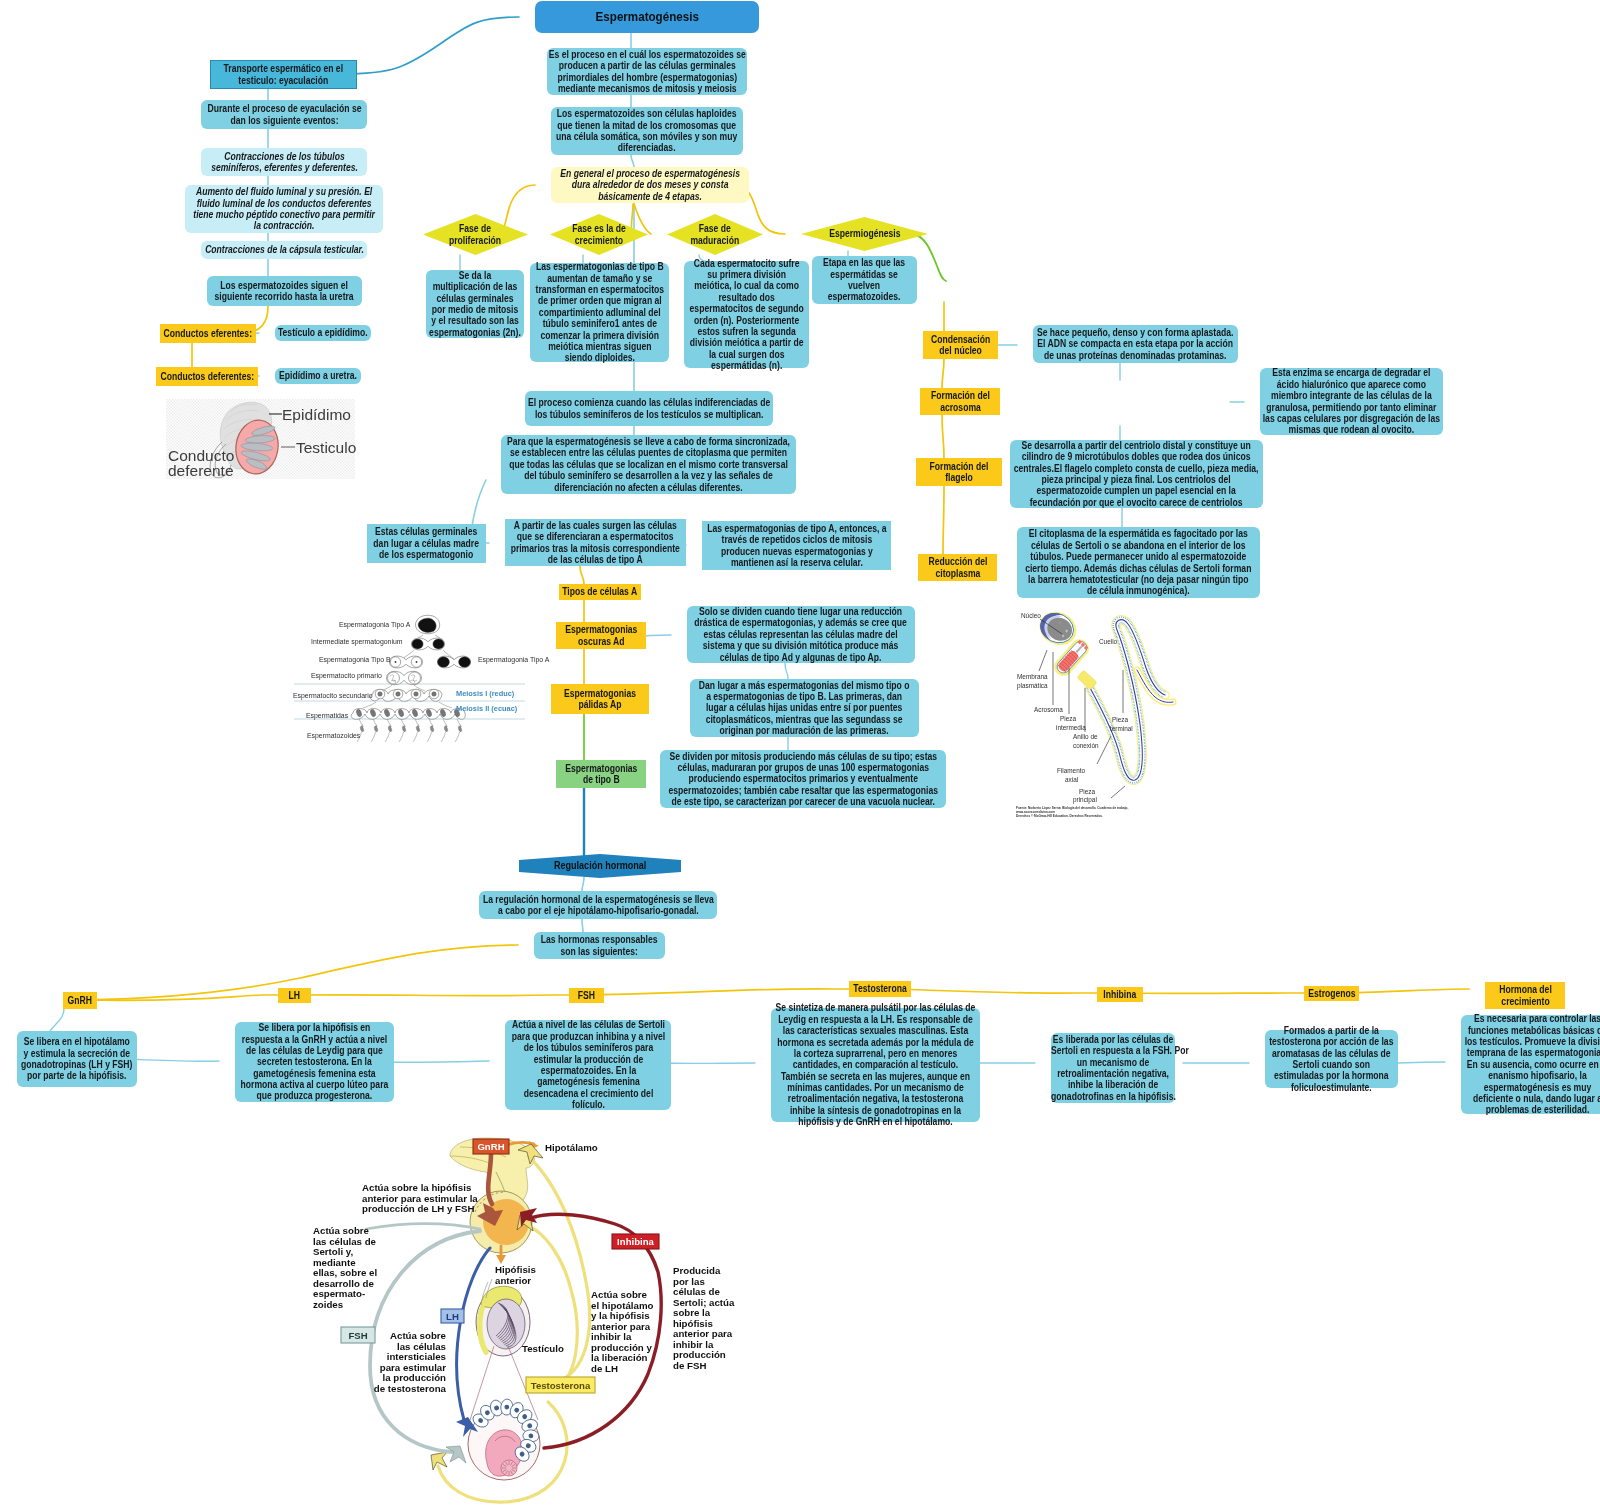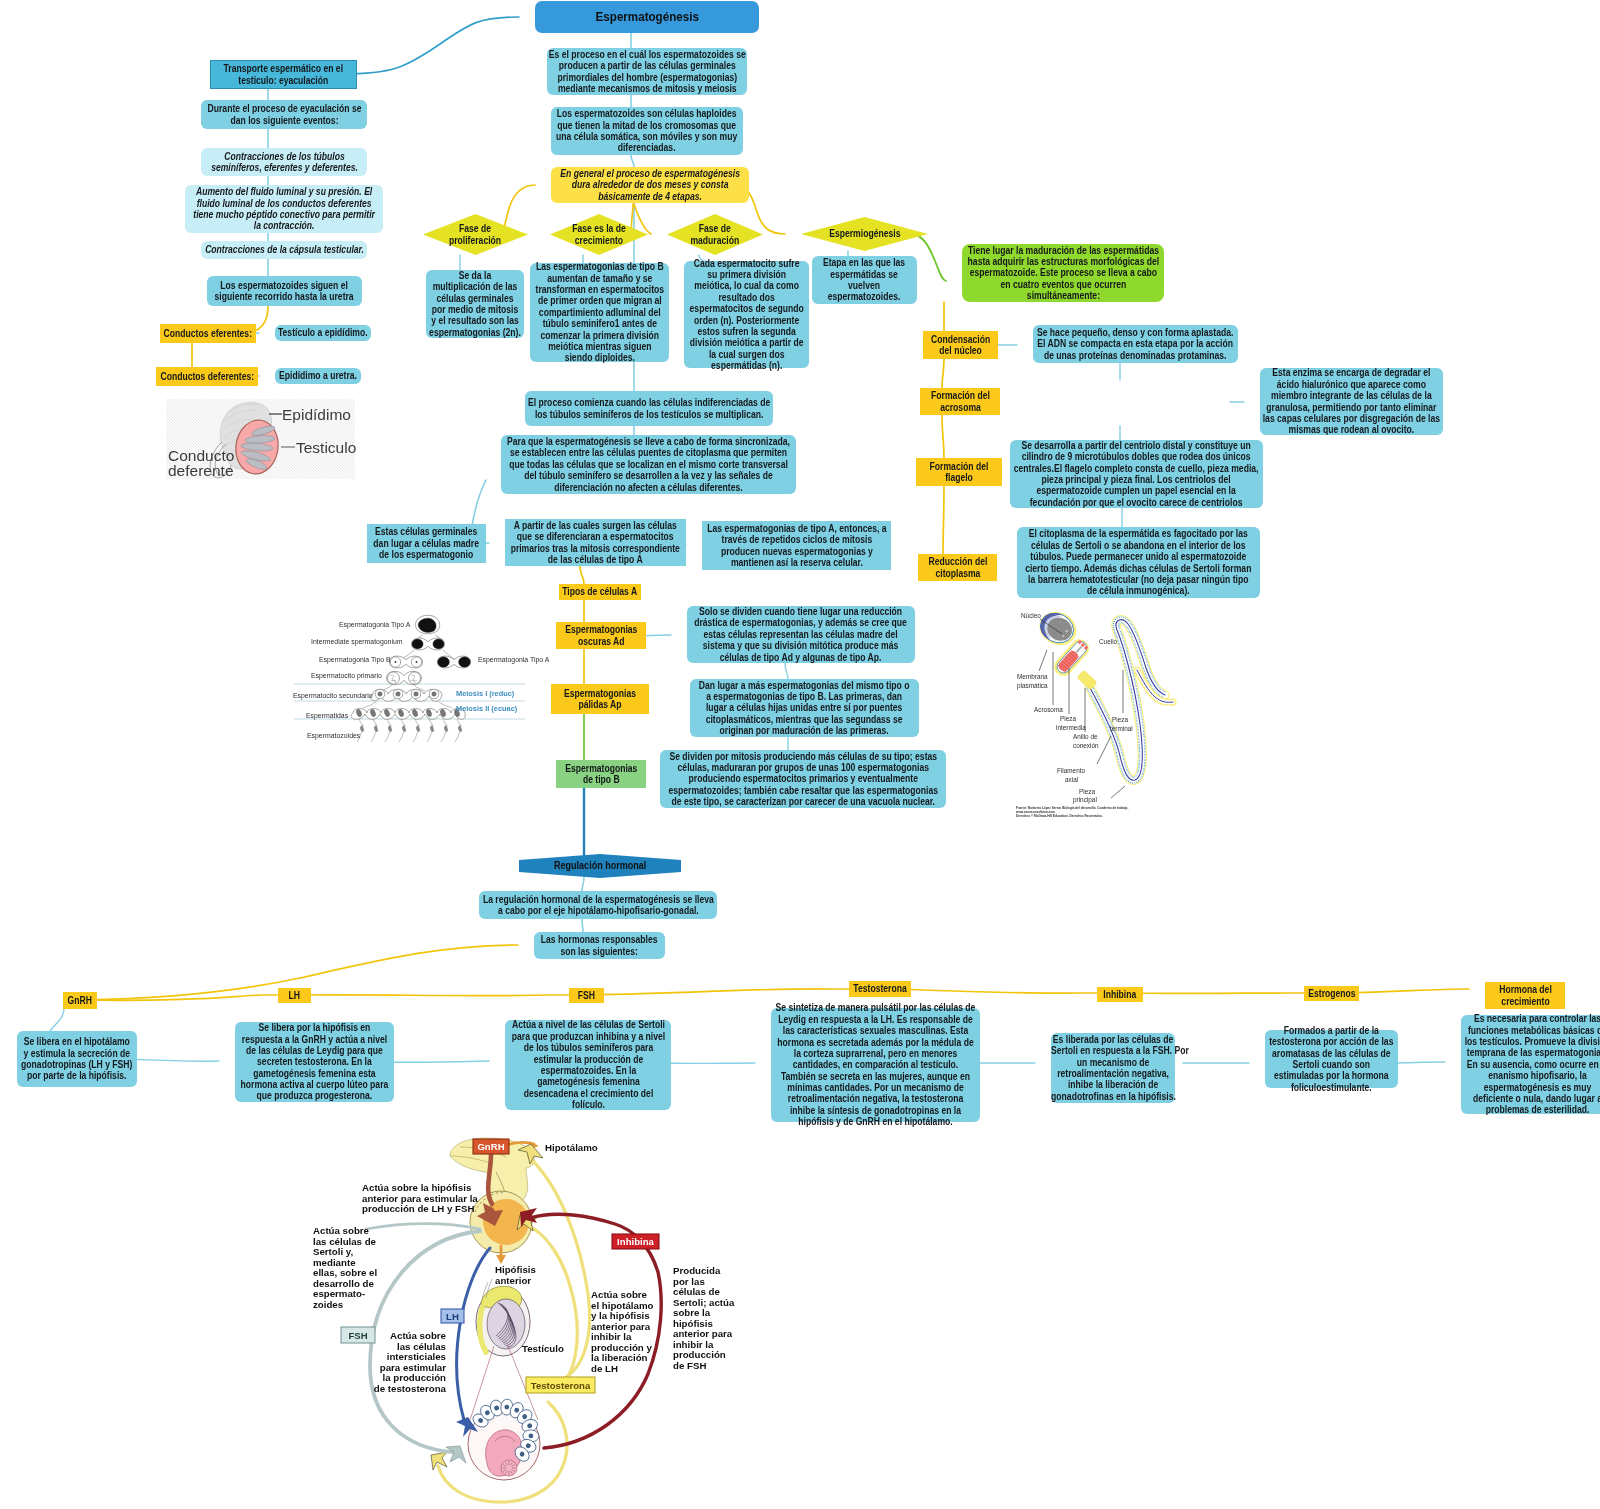--- a/index.html
+++ b/index.html
@@ -13,21 +13,21 @@
   svg.pic{position:absolute;z-index:2;overflow:visible;}
   .node{position:absolute;box-sizing:border-box;display:flex;align-items:center;
         justify-content:center;text-align:center;color:#15181b;
         font-weight:700;z-index:5;}
   .node>span{display:block;flex:0 0 auto;width:116.28%;transform:scaleX(0.86);
              white-space:nowrap;}
   .node>span>i{display:block;font-style:inherit;}
   .cyan-dark  {background:#47b7da;border:1px solid #2c8cb0;}
   .cyan-mid   {background:#7fd0e3;border-radius:6px;}
   .cyan-light {background:#c7edf6;border-radius:6px;font-style:italic;}
-  .cyan-light2{background:#fde047;border-radius:6px;font-style:italic;}
+  .cyan-light2{background:#fef9c3;border-radius:6px;font-style:italic;}
   .cyan-sq    {background:#7fd0e3;}
   .yellow     {background:#fbc91a;}
   .green      {background:#8fd92e;border-radius:8px;}
   .greenbox   {background:#89d281;}
   .title      {background:#3699db;border-radius:7px;color:#0e1114;}
   .hexa       {background:transparent;color:#101010;}
   .hshape{position:absolute;left:0;top:0;width:100%;height:100%;background:#1f82bd;
           clip-path:polygon(0 25%,50% 0,100% 25%,100% 75%,50% 100%,0 75%);}
   .diamond    {background:transparent;}
   .dshape{position:absolute;left:0;top:0;width:100%;height:100%;
@@ -695,29 +695,20 @@
       </span>
     </div>
     <div class="node cyan-mid" style="left: 796px; top: 256px; width: 105px; height: 48px; font-size: 10px; line-height: 1.14;">
       <span>
         <i style="display: block;">Etapa en las que las</i>
         <i style="display: block;">espermátidas se</i>
         <i style="display: block;">vuelven</i>
         <i style="display: block;">espermatozoides.</i>
       </span>
     </div>
-    <div class="node green" style="left: 946px; top: 244px; width: 202px; height: 58px; font-size: 10px; line-height: 1.14;">
-      <span>
-        <i style="display: block;">Tiene lugar la maduración de las espermátidas</i>
-        <i style="display: block;">hasta adquirir las estructuras morfológicas del</i>
-        <i style="display: block;">espermatozoide. Este proceso se lleva a cabo</i>
-        <i style="display: block;">en cuatro eventos que ocurren</i>
-        <i style="display: block;">simultáneamente:</i>
-      </span>
-    </div>
     <div class="node yellow" style="left: 907px; top: 331px; width: 75px; height: 28px; font-size: 10px; line-height: 1.14;">
       <span>
         <i style="display: block;">Condensación</i>
         <i style="display: block;">del núcleo</i>
       </span>
     </div>
     <div class="node yellow" style="left: 904px; top: 388px; width: 80px; height: 27px; font-size: 10px; line-height: 1.14;">
       <span>
         <i style="display: block;">Formación del</i>
         <i style="display: block;">acrosoma</i>

